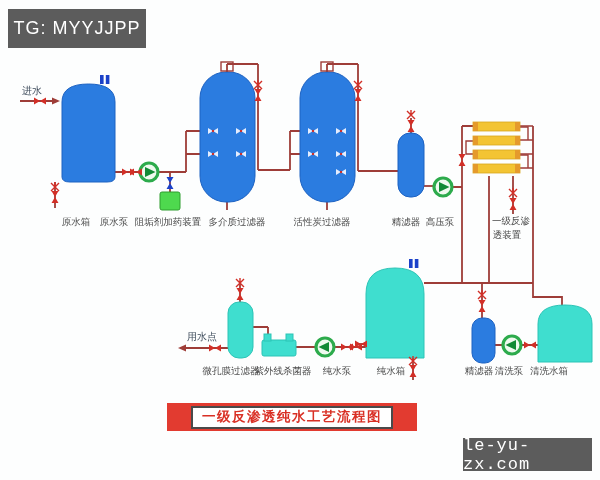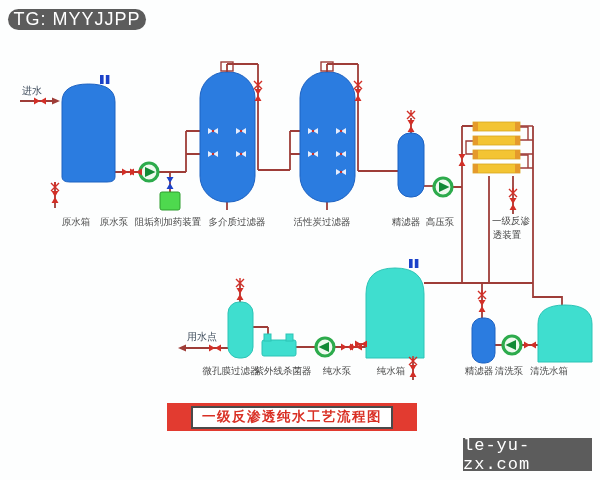--- a/index.html
+++ b/index.html
@@ -1,20 +1,20 @@
 <!DOCTYPE html>
 <html style="--pipe: #9e3d38; --valve: #d22f27; --tank_blue: #2b7ce0; --cyan: #3fdecf; --yellow: #f3c433; --yellow_cap: #e59a2c; --pump_green: #2dab4c; --pump_tri: #128a35; --dosing_green: #4ed94e; --vent_blue: #1b41c9; --banner: #e23b30; --banner_text: #d93025; --watermark_bg: #5c5c5c; --label: #4a4a4a;"><head>
 <meta charset="utf-8">
 <style>
   html,body{margin:0;padding:0;background:#fff;}
   .stage{position:relative;width:600px;height:480px;background:#fdfefe;overflow:hidden;
          font-family:"Liberation Sans",sans-serif;}
   .wm{position:absolute;background:var(--watermark_bg,#5c5c5c);color:#fff;
       display:flex;align-items:center;justify-content:center;letter-spacing:1px;}
-  .wm-tg{left:8px;top:9px;width:138px;height:21px;font-size:18px;border-radius:15px;}
+  .wm-tg{left:8px;top:9px;width:138px;height:39px;font-size:18px;}
   .wm-site{left:463px;top:438px;width:129px;height:33px;font-size:17px;font-family:Liberation Mono, monospace;}
   .banner-outer{position:absolute;left:167px;top:403px;width:250px;height:28px;
       background:var(--banner,#e23b30);display:flex;align-items:center;justify-content:center;}
   .banner-inner{width:198px;height:19px;background:#fff;border:2px solid #4a4a4a;
       color:var(--banner_text,#d93025);font-weight:bold;font-size:13.5px;letter-spacing:1.5px;
       display:flex;align-items:center;justify-content:center;white-space:nowrap;text-align:center;}
   svg{position:absolute;left:0;top:0;}
   .pipe{stroke:var(--pipe,#9e3d38);stroke-width:1.8;fill:none;}
   .pipe-thin{stroke:var(--pipe,#9e3d38);stroke-width:1.4;fill:none;}
   .lbl{font-size:9.5px;fill:var(--label,#4a4a4a);text-anchor:middle;}

